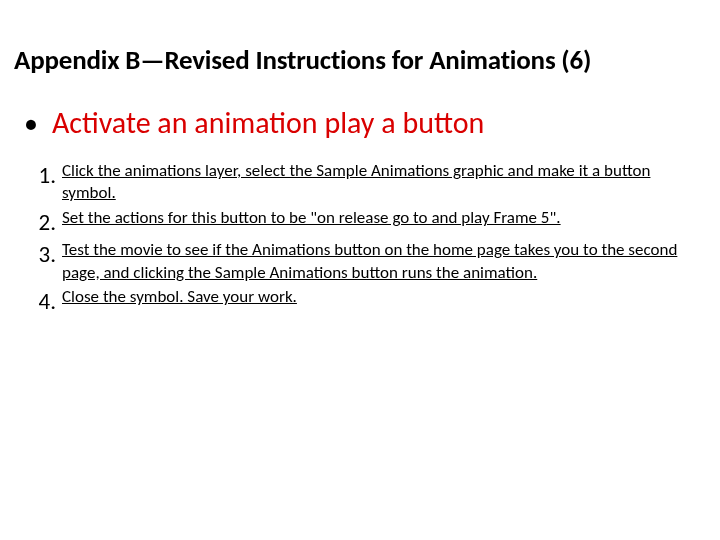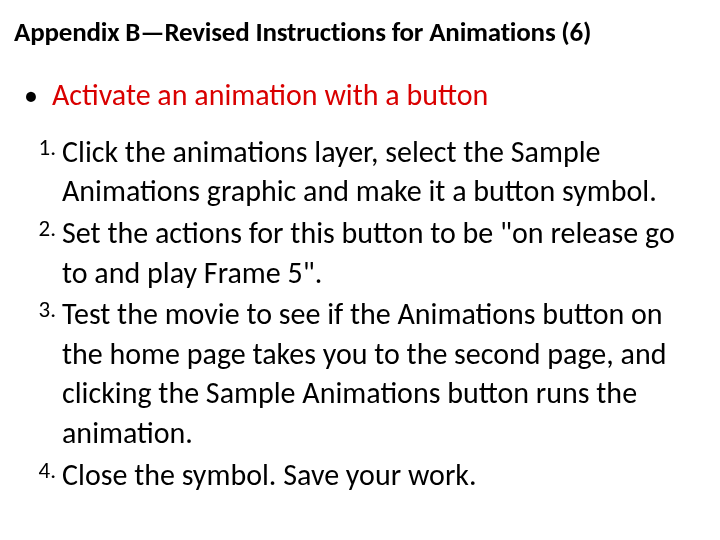--- a/index.html
+++ b/index.html
@@ -9,20 +9,21 @@
     height: 540px;
     background: #fff;
     font-family: Calibri, "Segoe UI", Arial, sans-serif;
     color: #000;
   }
   .slide {
     box-sizing: border-box;
     width: 720px;
     height: 479px;
     padding: 16px 14px 0 14px;
+    margin-top: 28px;
   }
   .title {
     font-size: 27px;
     font-weight: 700;
     line-height: 1.2;
     margin: 0 0 28px 0;
     letter-spacing: -0.2px;
   }
   .bullet-row {
     display: flex;
@@ -52,35 +53,36 @@
     margin-bottom: 2px;
   }
   .numitem .num {
     min-width: 32px;
     text-align: right;
     font-size: 23px;
     line-height: 1.32;
     padding-right: 6px;
   }
   .numitem .txt {
-    font-size: 30px;
+    font-size: 17px;
     line-height: 1.32;
     flex: 1;
+    text-decoration: underline;
   }
 </style>
 </head>
 <body>
 
 <div class="slide">
 
   <div class="title">Appendix B—Revised Instructions for Animations (6)</div>
 
   <div class="bullet-row">
     <span class="bullet-dot">•</span>
-    <span class="bullet-text">Activate an animation with a button</span>
+    <span class="bullet-text">Activate an animation play a button</span>
   </div>
 
   <div class="numlist">
     <div class="numitem">
       <span class="num">1.</span>
       <span class="txt">Click the animations layer, select the Sample Animations graphic and make it a button symbol.</span>
     </div>
     <div class="numitem">
       <span class="num">2.</span>
       <span class="txt">Set the actions for this button to be "on release go to and play Frame 5".</span>

